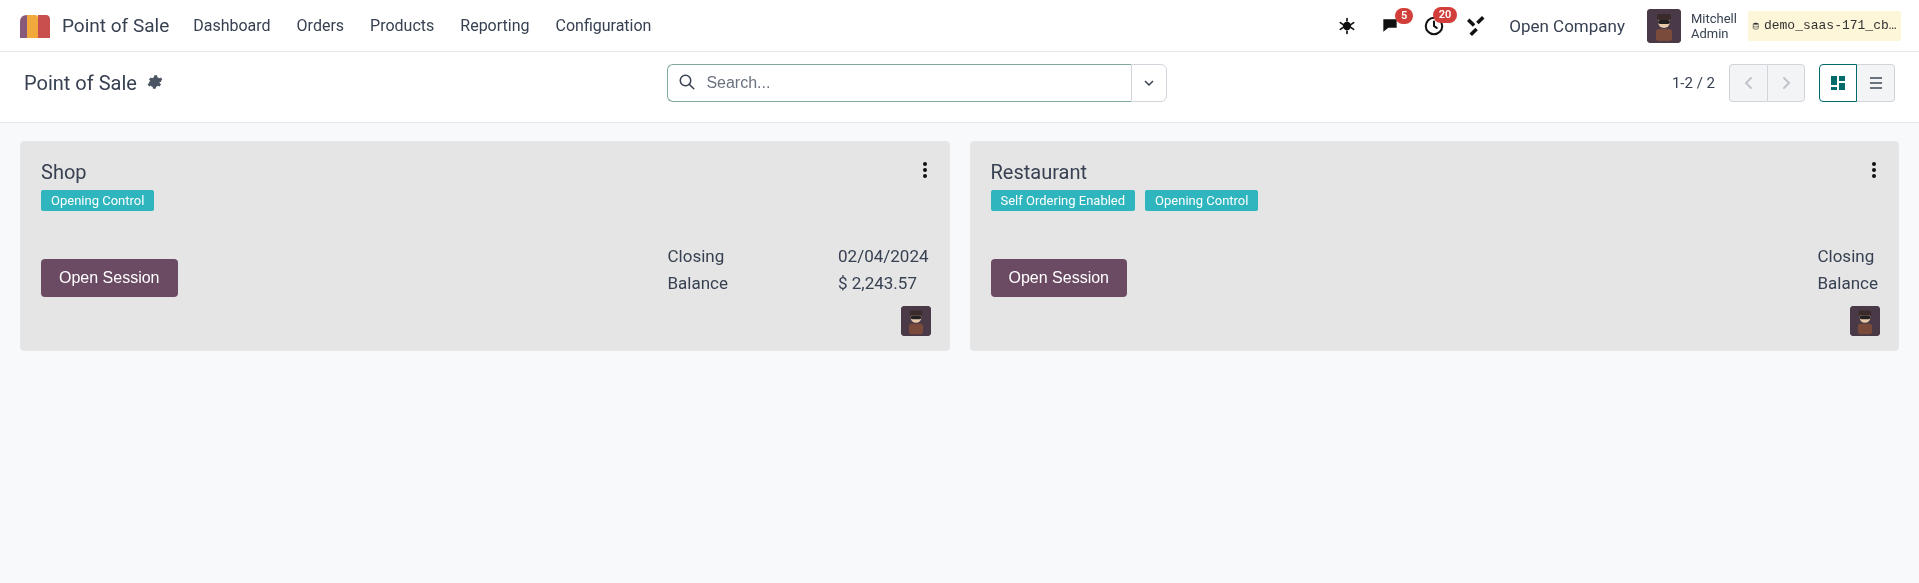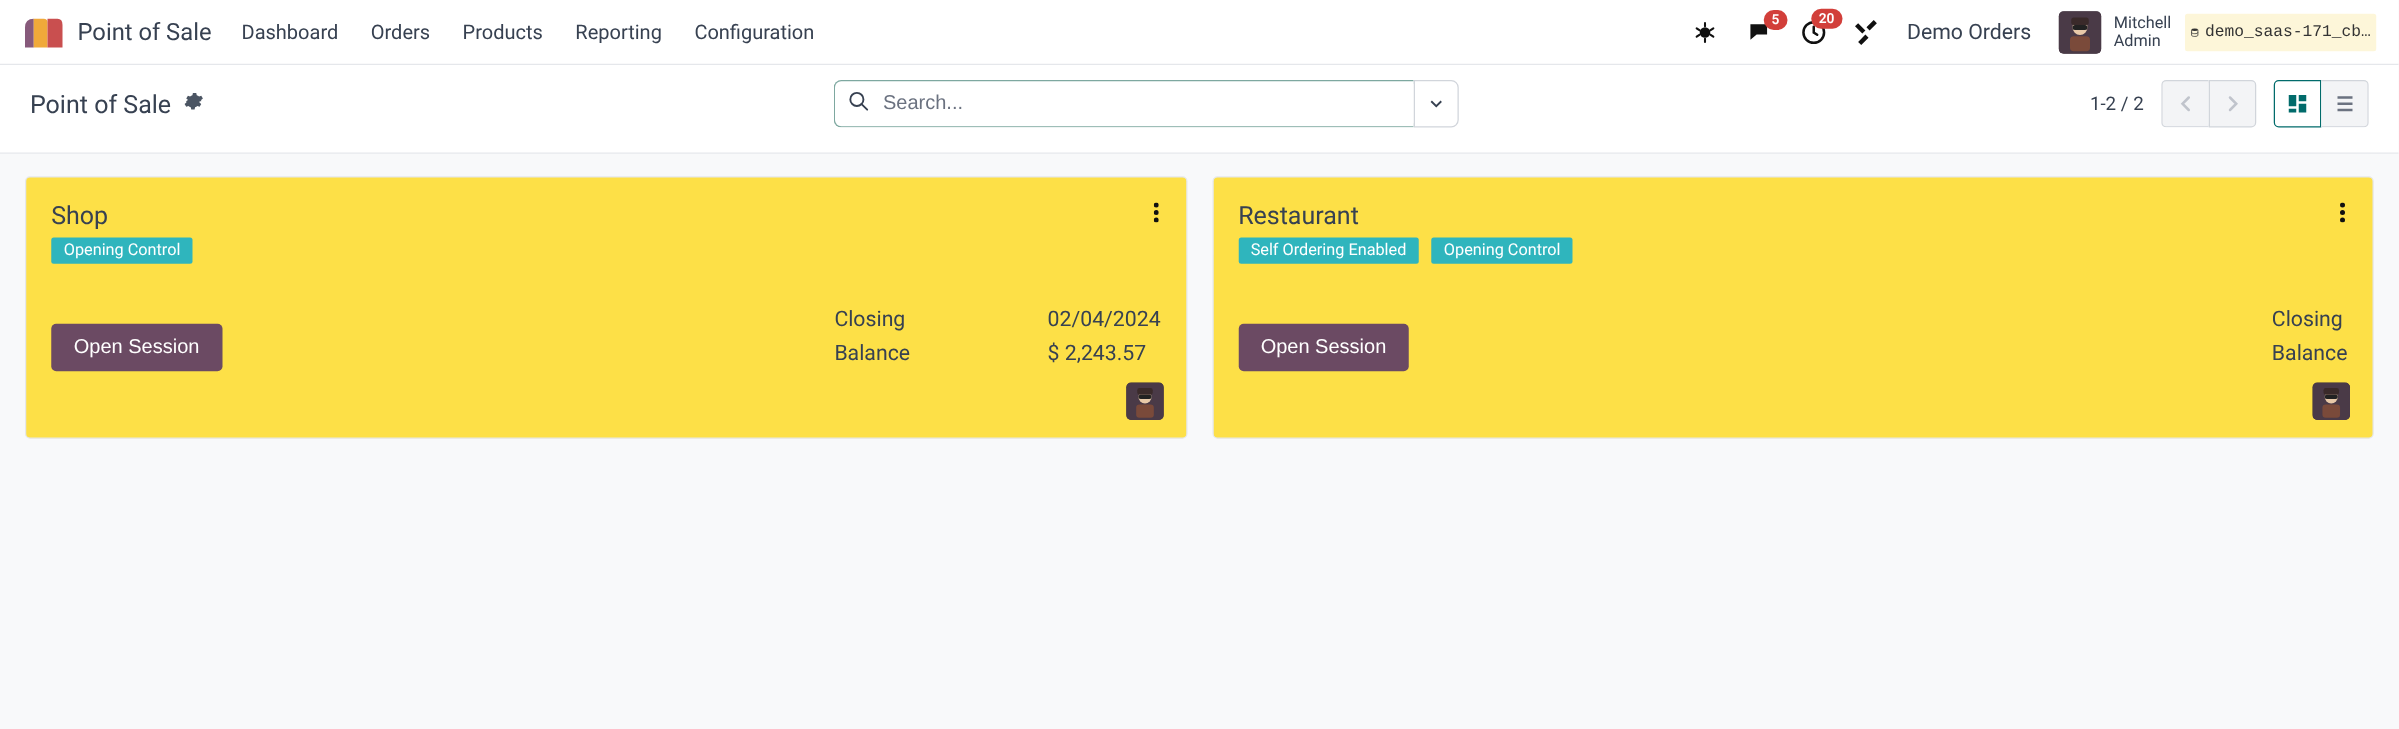--- a/index.html
+++ b/index.html
@@ -201,21 +201,21 @@
   }
 
   
   .kanban {
     display: flex;
     gap: 20px;
     padding: 18px 20px;
   }
   .card {
     flex: 1;
-    background: #fde047;
+    background: #e5e5e5;
     border: 1px solid #e5e7eb;
     border-radius: 4px;
     padding: 18px 20px 14px 20px;
     position: relative;
     min-height: 210px;
     display: flex;
     flex-direction: column;
   }
   .card-head {
     display: flex;
@@ -328,21 +328,21 @@
       <span class="badge">20</span>
     </span>
 
     <span class="icon-btn">
       <svg width="20" height="20" viewBox="0 0 24 24" fill="#111">
         <path d="M3 21l7-7 3 3-7 7zM14 10l7-7-3-3-7 7z"></path>
         <path d="M3 3l7 7-3 3-7-7z"></path>
       </svg>
     </span>
 
-    <span class="company-name">Demo Orders</span>
+    <span class="company-name">Open Company</span>
 
     <div class="user-block">
       <span class="avatar">
         <svg width="34" height="34" viewBox="0 0 34 34">
           <rect width="34" height="34" fill="#4a3a47"></rect>
           <circle cx="17" cy="13" r="6" fill="#e8c9a8"></circle>
           <rect x="9" y="20" width="16" height="12" rx="3" fill="#7a4a3a"></rect>
           <rect x="11" y="11" width="12" height="4" rx="2" fill="#222"></rect>
           <rect x="10" y="5" width="14" height="6" rx="2" fill="#3a2a2a"></rect>
         </svg>

